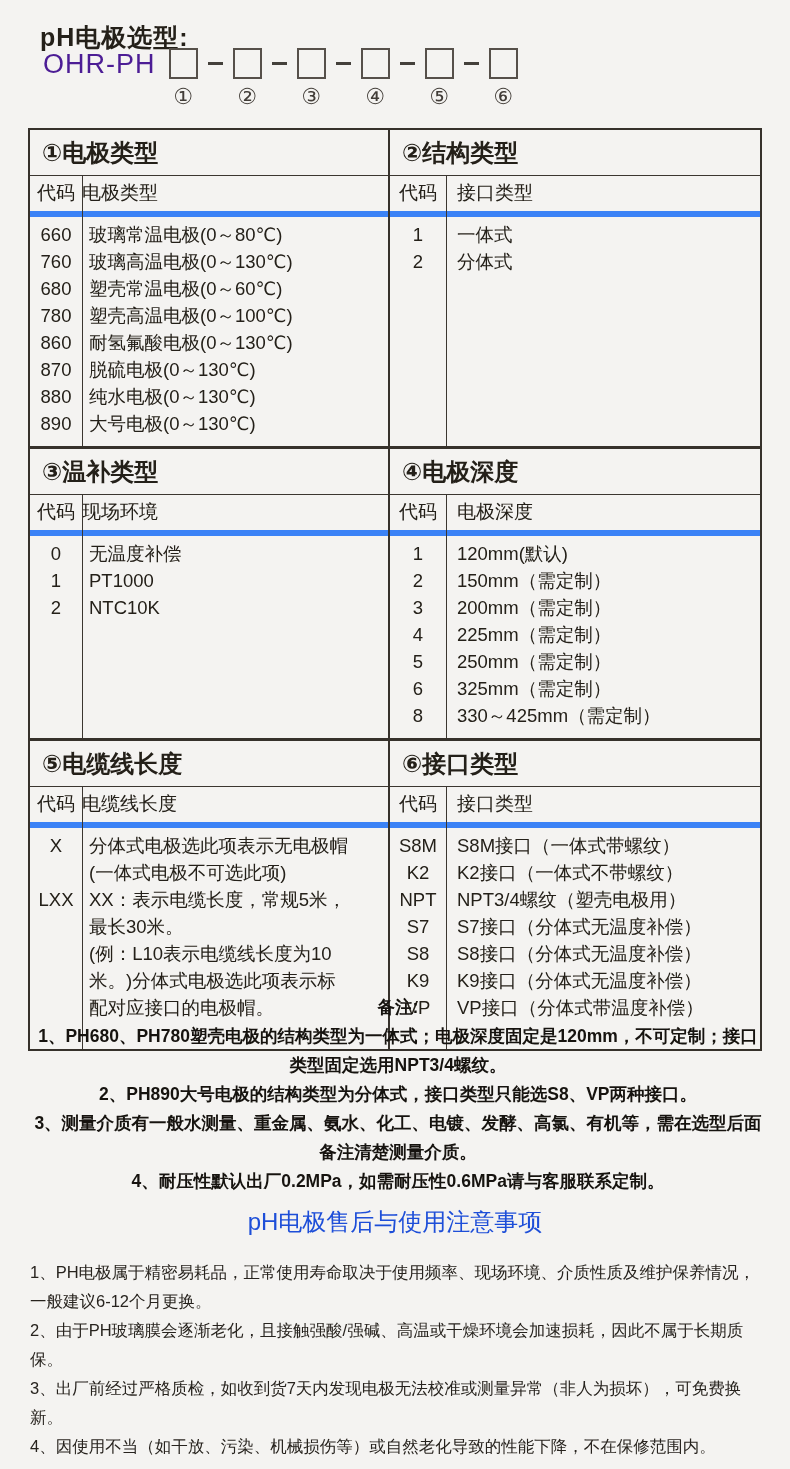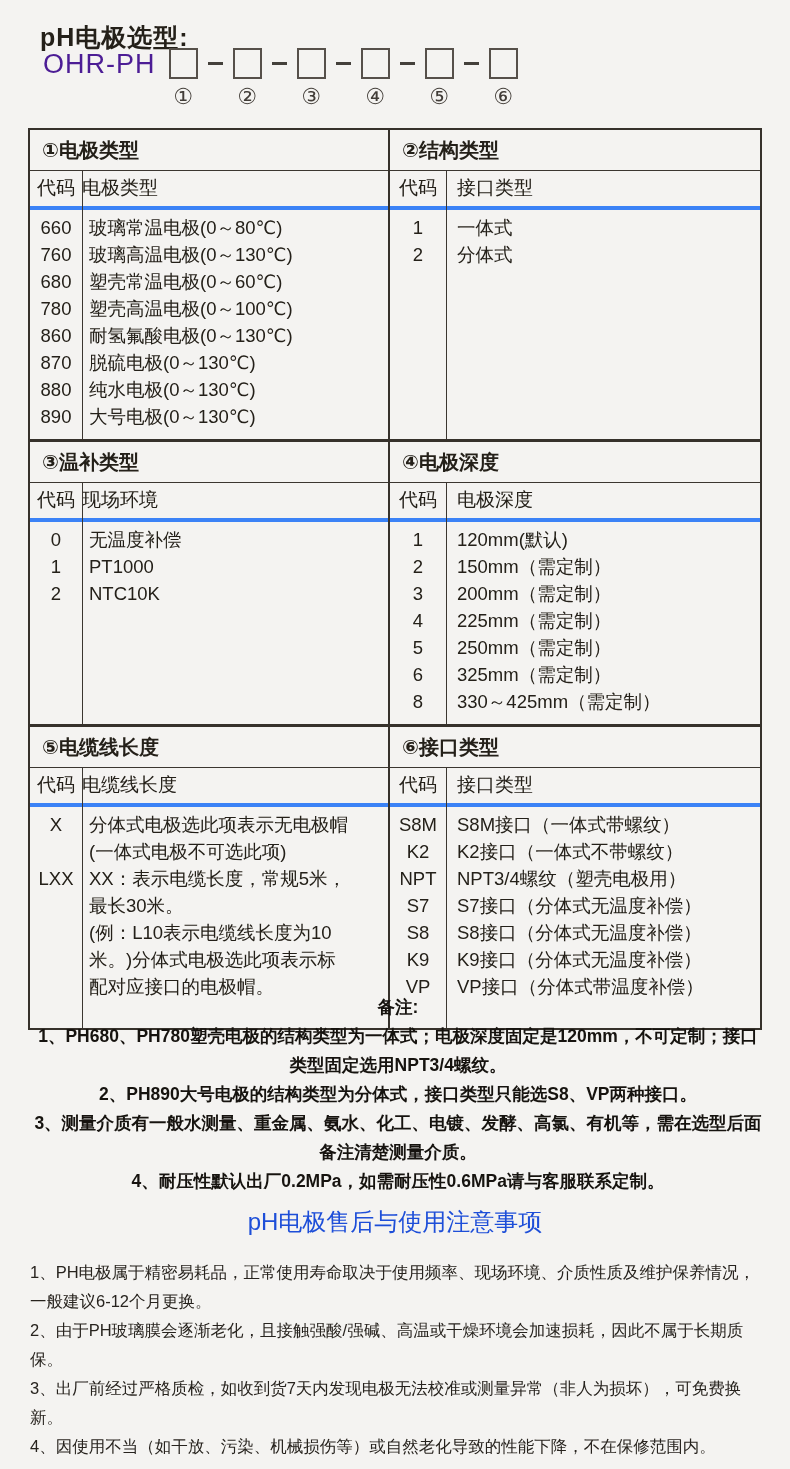--- a/index.html
+++ b/index.html
@@ -39,32 +39,32 @@
   
   .spec-table {
     position: absolute; left: 28px; right: 28px; top: 128px;
     border: 2px solid #36312b;
   }
   .block { display: grid; grid-template-columns: 360px 1fr; }
   .block + .block { border-top: 3px solid #36312b; }
   .half { display: flex; flex-direction: column; }
   .half.left { border-right: 2px solid #36312b; }
   .sec-title {
-    font-size: 20px; font-weight: bold; color: #242019;
+    font-size: 24px; font-weight: bold; color: #242019;
     padding: 7px 8px 6px 12px;
     border-bottom: 1px solid #3b3630;
   }
   .sec-body { position: relative; flex: 1; display: flex; flex-direction: column; }
   .vdiv {
     position: absolute; top: 0; bottom: 0; width: 1px;
     background: #3b3630;
   }
   .half .vdiv { left: 52px; }
   .half.rt .vdiv { left: 56px; }
-  .hdr-row { display: flex; border-bottom: 4px solid #3b82f6; }
+  .hdr-row { display: flex; border-bottom: 6px solid #3b82f6; }
   .hdr-row .cell { font-size: 19px; padding: 4px 0 5px; }
   .code-col { width: 52px; text-align: center; flex: none; }
   .half.rt .code-col { width: 56px; }
   .val-col { flex: 1; padding-left: 7px; padding-right: 6px; }
   .half.rt .val-col { padding-left: 11px; }
   .rows { padding: 4px 0 9px; flex: 1; }
   .rows.pad-lg { padding-bottom: 28px; }
   .row { display: flex; align-items: flex-start; }
   .row .cell { font-size: 18.5px; line-height: 27px; color: #242019; }
   .row .val-col { white-space: pre-line; }

